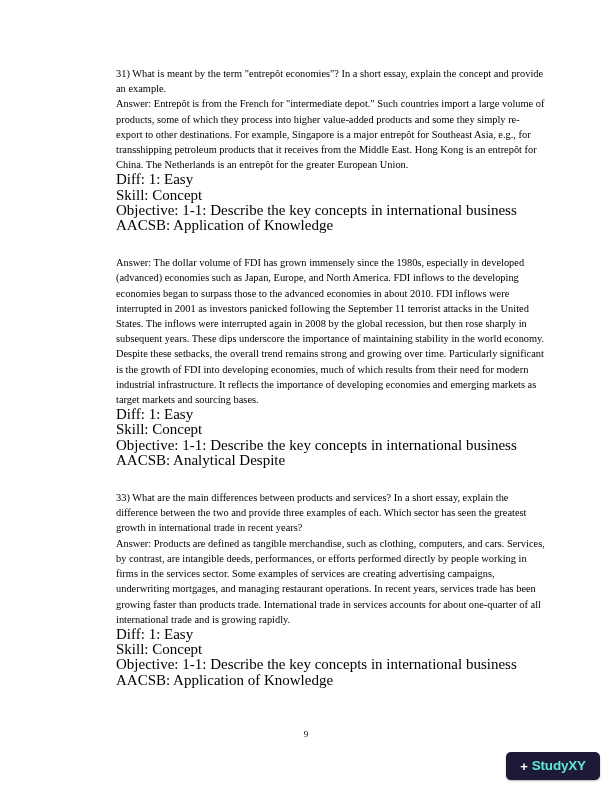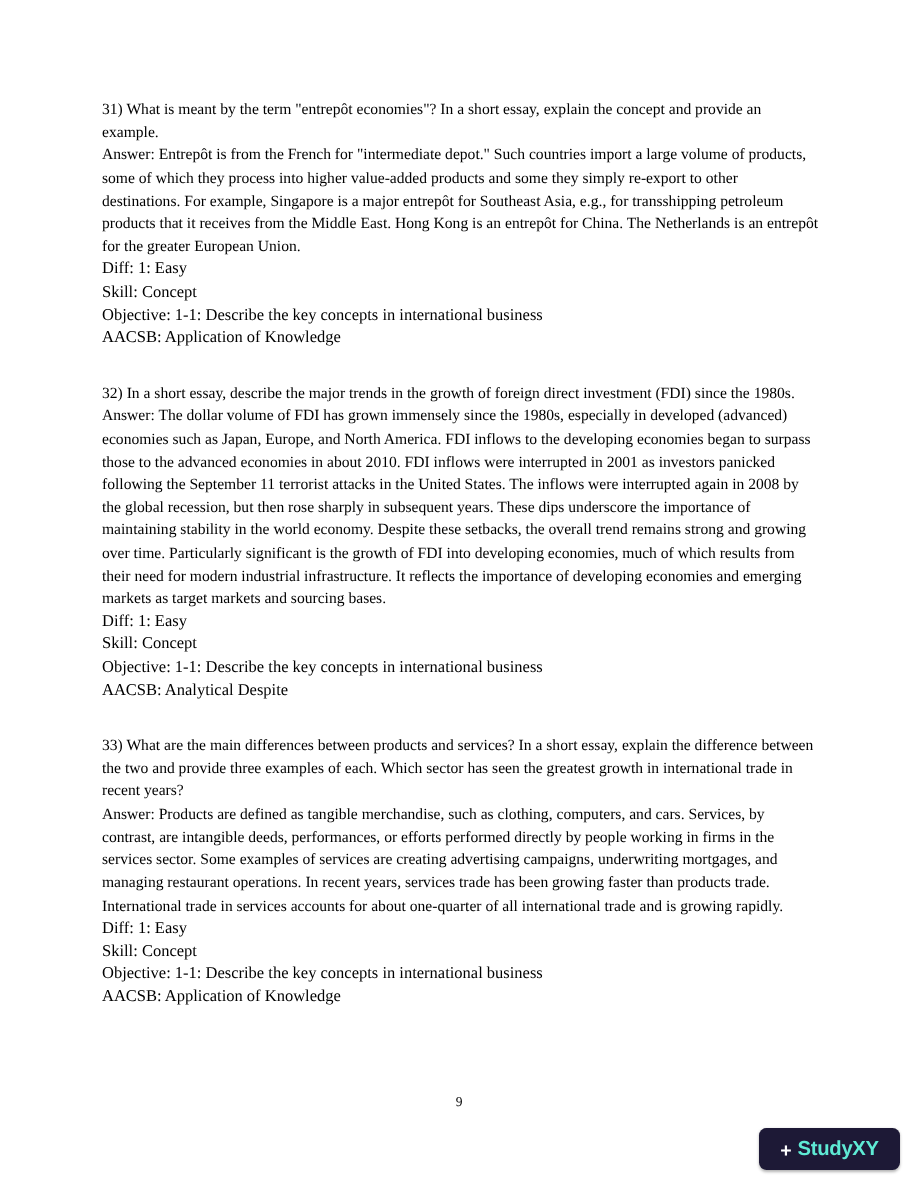--- a/index.html
+++ b/index.html
@@ -24,32 +24,33 @@
     background: #ffffff;
   }
   .content {
     position: absolute;
     left: 68px;
     top: 66px;
     width: 478px;
   }
   .qblock {
     margin-bottom: 22px;
+    margin-left: 48px;
   }
   .qblock:last-child {
     margin-bottom: 0;
   }
   .para {
     font-size: 10.4px;
     line-height: 15.2px;
     text-align: left;
     margin: 0;
   }
   .meta {
-    font-size: 11px;
+    font-size: 15px;
     line-height: 15.2px;
   }
   .page-number {
     position: absolute;
     left: 0;
     top: 729px;
     width: 612px;
     text-align: center;
     font-size: 9px;
     color: #000;
@@ -93,21 +94,20 @@
     <div class="qblock">
       <p class="para">31) What is meant by the term "entrepôt economies"? In a short essay, explain the concept and provide an example.</p>
       <p class="para">Answer:  Entrepôt is from the French for "intermediate depot." Such countries import a large volume of products, some of which they process into higher value-added products and some they simply re-export to other destinations. For example, Singapore is a major entrepôt for Southeast Asia, e.g., for transshipping petroleum products that it receives from the Middle East. Hong Kong is an entrepôt for China. The Netherlands is an entrepôt for the greater European Union.</p>
       <div class="meta">Diff:  1: Easy</div>
       <div class="meta">Skill:  Concept</div>
       <div class="meta">Objective:  1-1: Describe the key concepts in international business</div>
       <div class="meta">AACSB:  Application of Knowledge</div>
     </div>
 
     <div class="qblock">
-      <p class="para">32) In a short essay, describe the major trends in the growth of foreign direct investment (FDI) since the 1980s.</p>
       <p class="para">Answer:  The dollar volume of FDI has grown immensely since the 1980s, especially in developed (advanced) economies such as Japan, Europe, and North America. FDI inflows to the developing economies began to surpass those to the advanced economies in about 2010. FDI inflows were interrupted in 2001 as investors panicked following the September 11 terrorist attacks in the United States. The inflows were interrupted again in 2008 by the global recession, but then rose sharply in subsequent years. These dips underscore the importance of maintaining stability in the world economy. Despite these setbacks, the overall trend remains strong and growing over time. Particularly significant is the growth of FDI into developing economies, much of which results from their need for modern industrial infrastructure. It reflects the importance of developing economies and emerging markets as target markets and sourcing bases.</p>
       <div class="meta">Diff:  1: Easy</div>
       <div class="meta">Skill:  Concept</div>
       <div class="meta">Objective:  1-1: Describe the key concepts in international business</div>
       <div class="meta">AACSB:  Analytical Despite</div>
     </div>
 
     <div class="qblock">
       <p class="para">33) What are the main differences between products and services? In a short essay, explain the difference between the two and provide three examples of each. Which sector has seen the greatest growth in international trade in recent years?</p>
       <p class="para">Answer:  Products are defined as tangible merchandise, such as clothing, computers, and cars. Services, by contrast, are intangible deeds, performances, or efforts performed directly by people working in firms in the services sector. Some examples of services are creating advertising campaigns, underwriting mortgages, and managing restaurant operations. In recent years, services trade has been growing faster than products trade. International trade in services accounts for about one-quarter of all international trade and is growing rapidly.</p>

